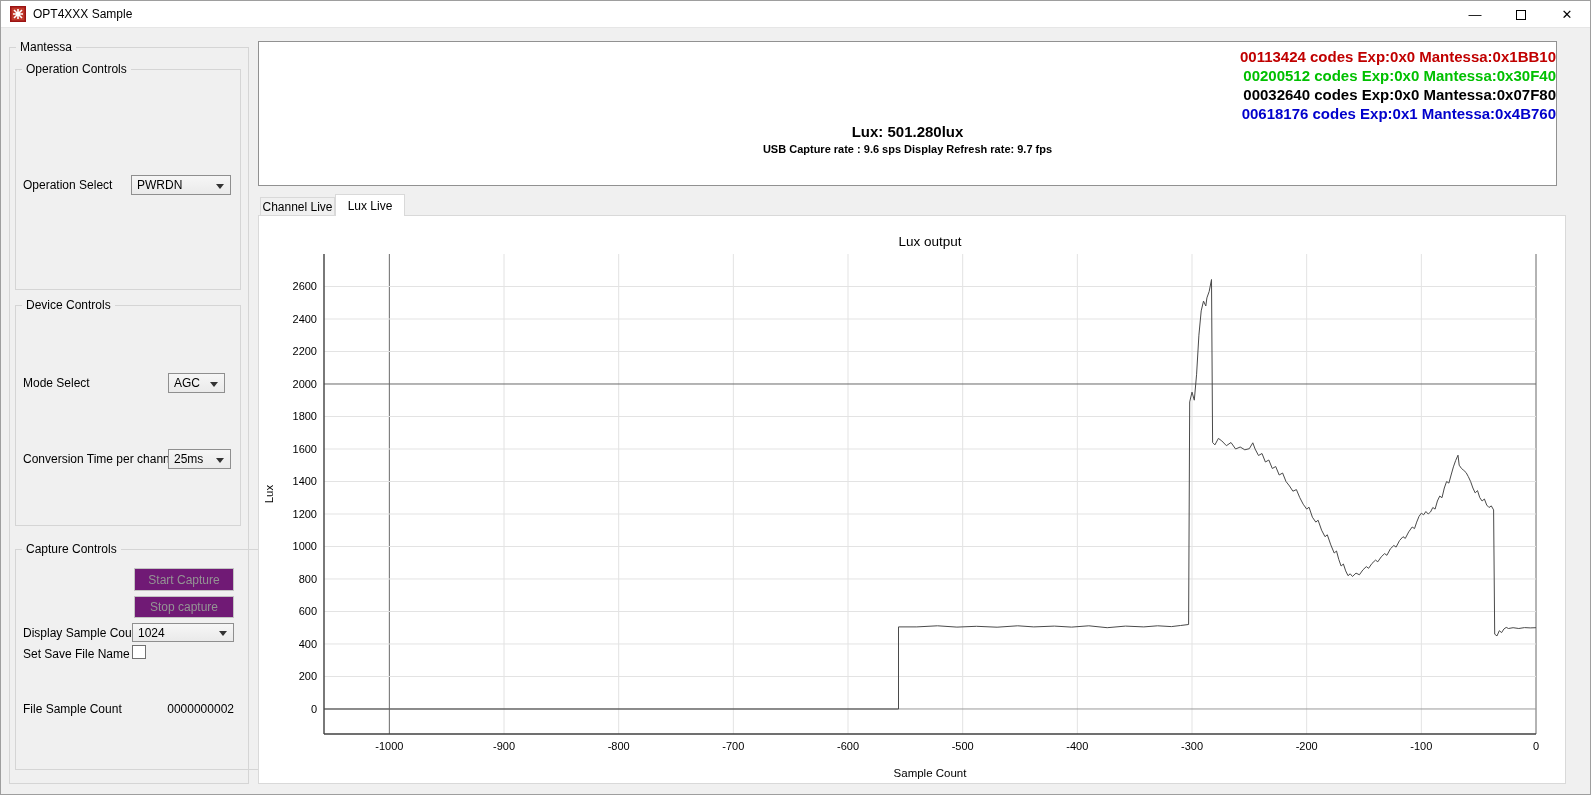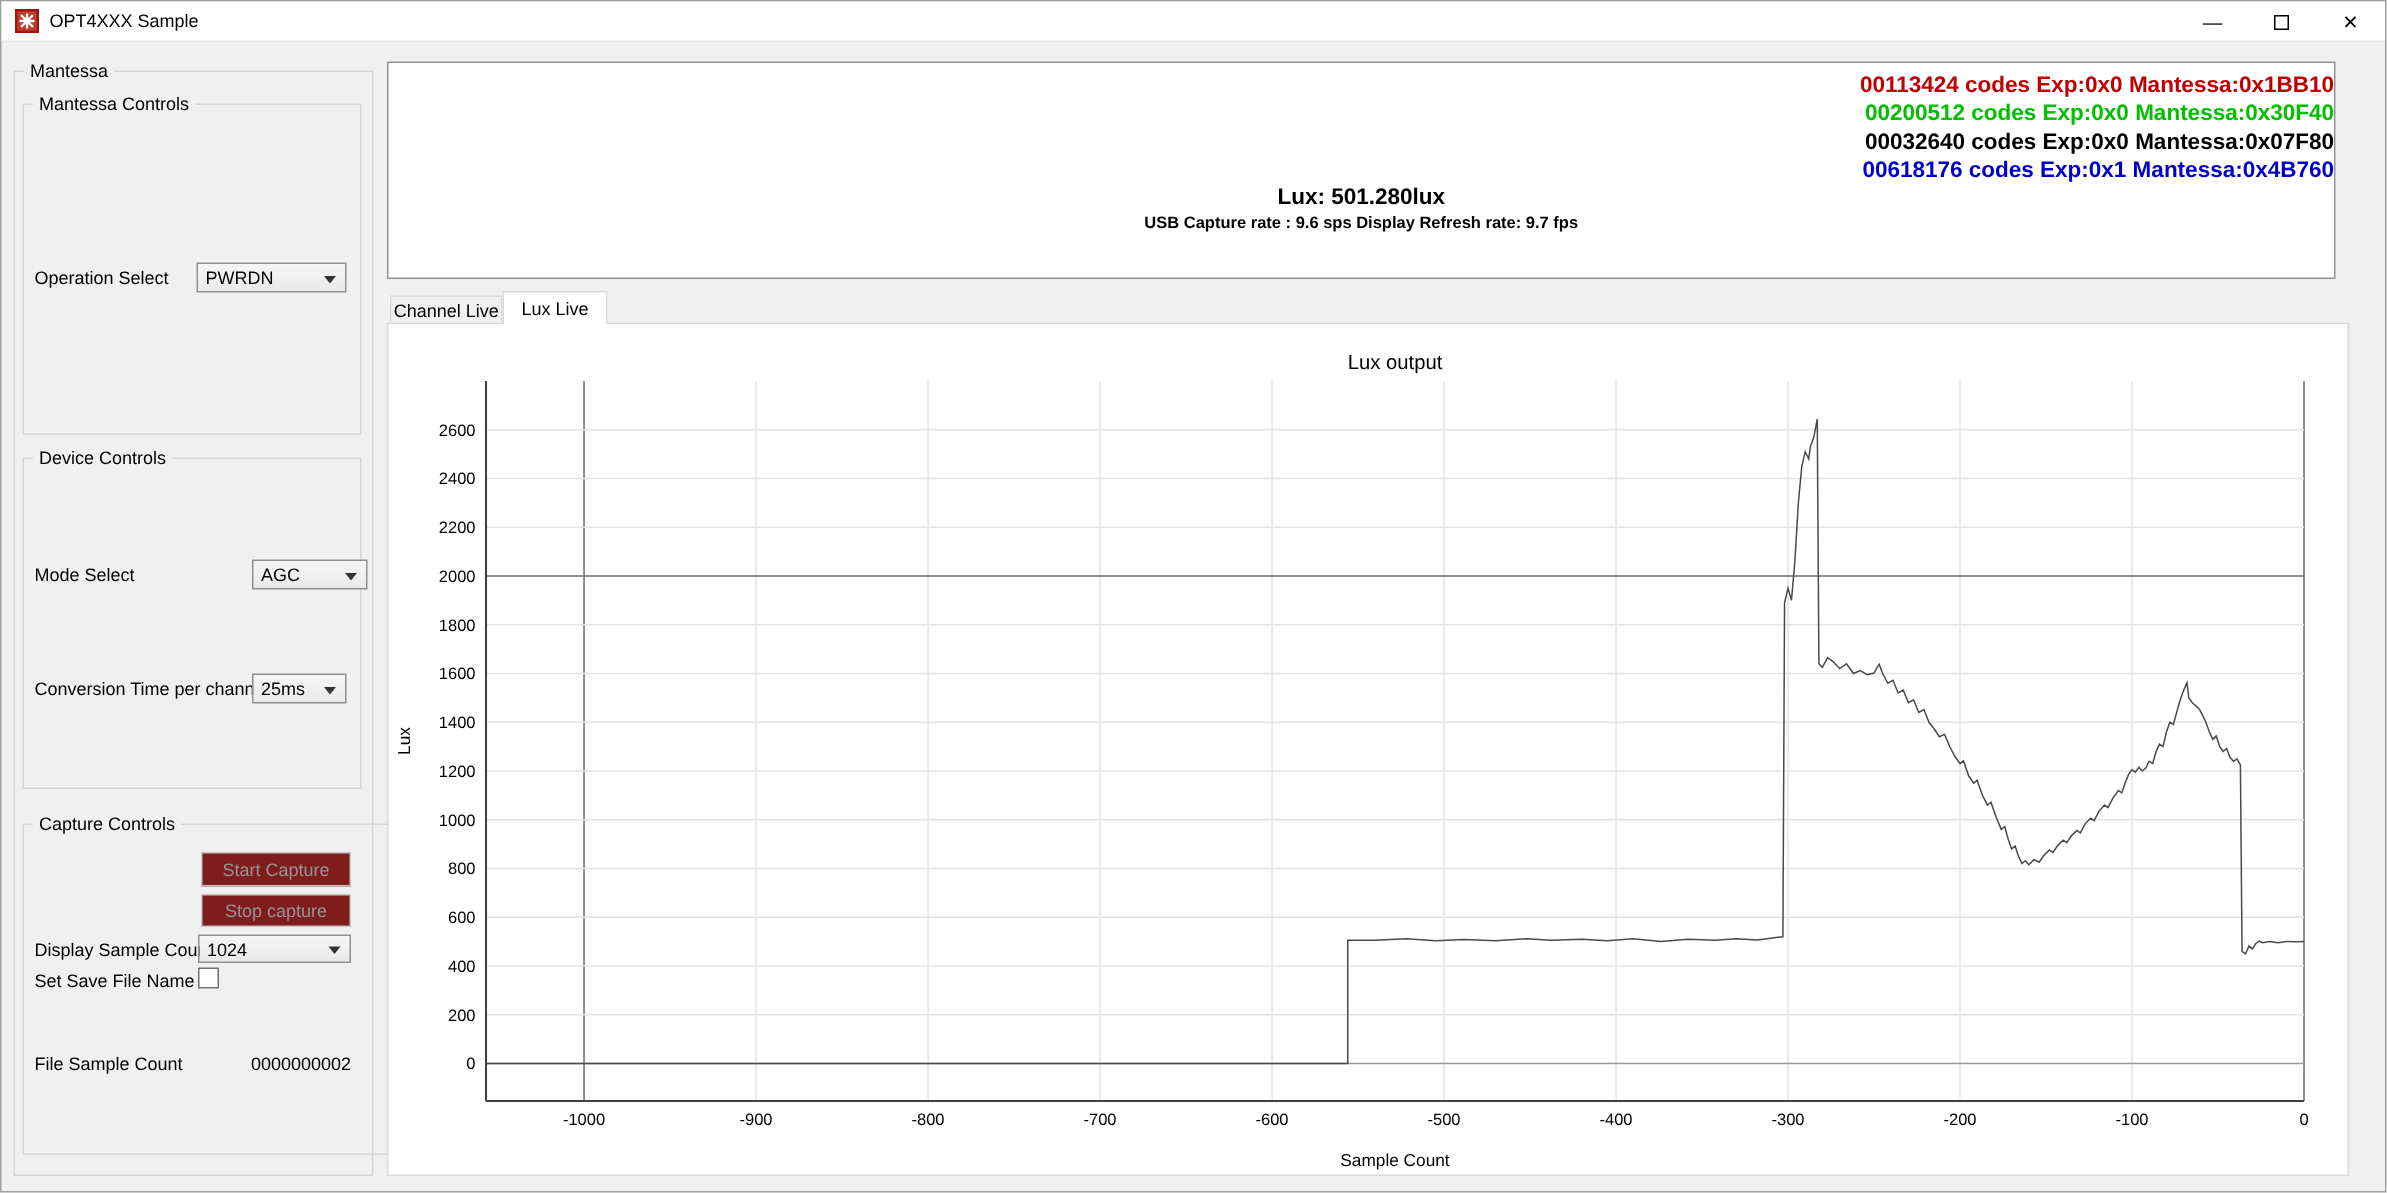--- a/index.html
+++ b/index.html
@@ -19,21 +19,21 @@
   .winbtns { position:absolute; right:0; top:0; height:27px; display:flex; }
   .winbtn { width:46px; height:27px; display:flex; align-items:center; justify-content:center; font-size:13px; color:#000; cursor:default; }
   .maxglyph { width:10px; height:10px; border:1px solid #000; display:inline-block; }
   
   .groupbox { position:absolute; border:1px solid #d5d5d5; }
   .groupbox > .gb-label { position:absolute; top:-8px; left:6px; background:#f0f0f0; padding:0 4px; font-size:12px; white-space:nowrap; }
   .ctl-label { position:absolute; font-size:12px; white-space:nowrap; }
   
   .combo { position:absolute; height:20px; background:linear-gradient(#f6f6f6,#eaeaea); border:1px solid #8f8f8f; font-size:12px; display:flex; align-items:center; padding-left:5px; }
   .combo .arrow { position:absolute; right:6px; top:8px; width:0; height:0; border-left:4px solid transparent; border-right:4px solid transparent; border-top:5px solid #333; }
-  .btn-disabled { position:absolute; background:#7f1d1d; border:1px solid #c3c3c3; color:#949494; font-size:12px; display:flex; align-items:center; justify-content:center; }
+  .btn-disabled { position:absolute; background:#701a75; border:1px solid #c3c3c3; color:#949494; font-size:12px; display:flex; align-items:center; justify-content:center; }
   .checkbox { position:absolute; width:14px; height:14px; background:#fff; border:1px solid #707070; }
   
   .status-panel { position:absolute; left:257px; top:40px; width:1299px; height:145px; background:#fff; border:1px solid #919191; text-align:center; padding-top:5px; }
   .status-line { font-size:15px; font-weight:bold; line-height:19px;text-align:right; }
   .lux-line { font-size:15px; font-weight:bold; line-height:18px; color:#000; }
   .rate-line { font-size:11px; font-weight:bold; line-height:16px; color:#000; }
   
   .tab { position:absolute; font-size:12px; display:flex; align-items:center; justify-content:center; cursor:default; }
   .tab-inactive { left:259px; top:196px; width:75px; height:19px; background:#f0f0f0; border:1px solid #d9d9d9; border-bottom:none; z-index:1; }
   .tab-active { left:334px; top:193px; width:70px; height:22px; background:#fff; border:1px solid #d9d9d9; border-bottom:none; z-index:3; }
@@ -59,33 +59,33 @@
       </div>
     <div class="winbtn">✕</div>
   </div>
 </div>
 
 <div class="groupbox" style="left:8px; top:46px; width:240px; height:737px;">
   <span class="gb-label">Mantessa</span>
 </div>
 
 <div class="groupbox" style="left:14px; top:68px; width:226px; height:221px;">
-  <span class="gb-label">Mantessa Controls</span>
+  <span class="gb-label">Operation Controls</span>
 </div>
 <span class="ctl-label" style="left:22px; top:177px;">Operation Select</span>
 <div class="combo" style="left:130px; top:174px; width:100px;">
   <span>PWRDN</span>
   <span class="arrow"></span>
 </div>
 
 <div class="groupbox" style="left:14px; top:304px; width:226px; height:221px;">
   <span class="gb-label">Device Controls</span>
 </div>
 <span class="ctl-label" style="left:22px; top:375px;">Mode Select</span>
-<div class="combo" style="left:167px; top:372px; width:77px;">
+<div class="combo" style="left:167px; top:372px; width:57px;">
   <span>AGC</span>
   <span class="arrow"></span>
 </div>
 <span class="ctl-label" style="left:22px; top:451px;">Conversion Time per channel</span>
 <div class="combo" style="left:167px; top:448px; width:63px;">
   <span>25ms</span>
   <span class="arrow"></span>
 </div>
 
 <div class="groupbox" style="left:14px; top:548px; width:252px; height:221px;">

